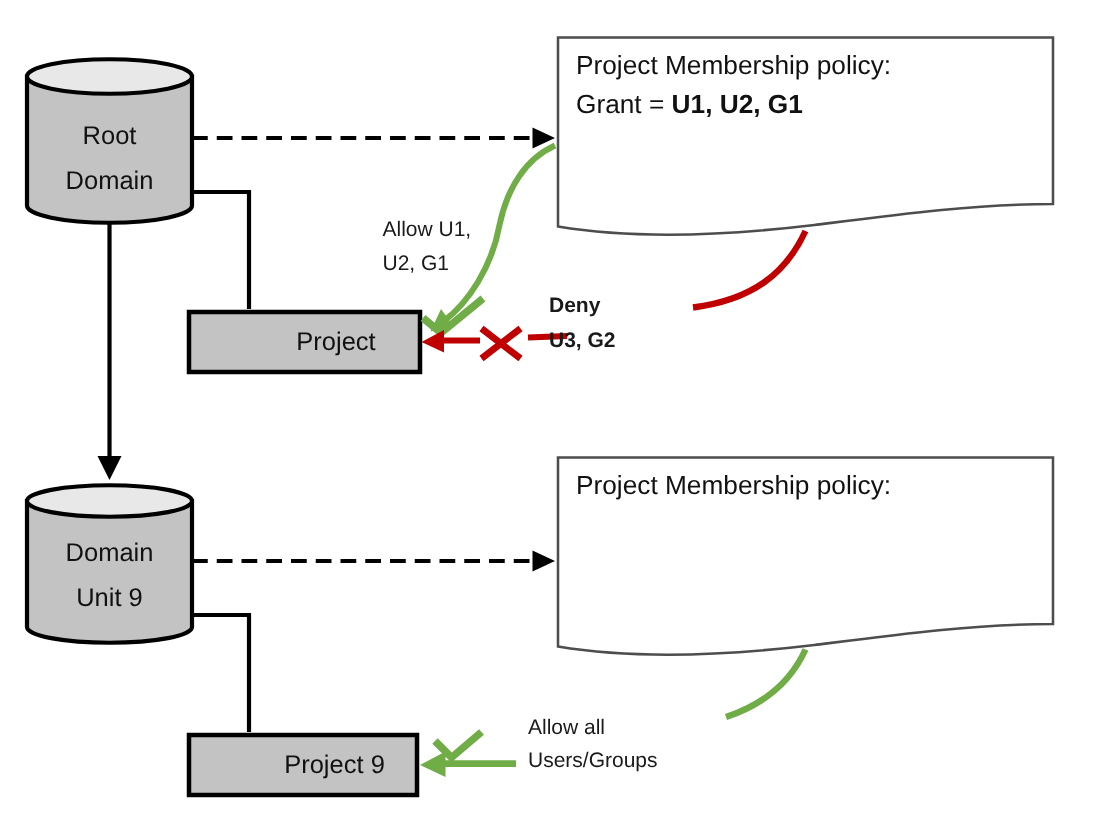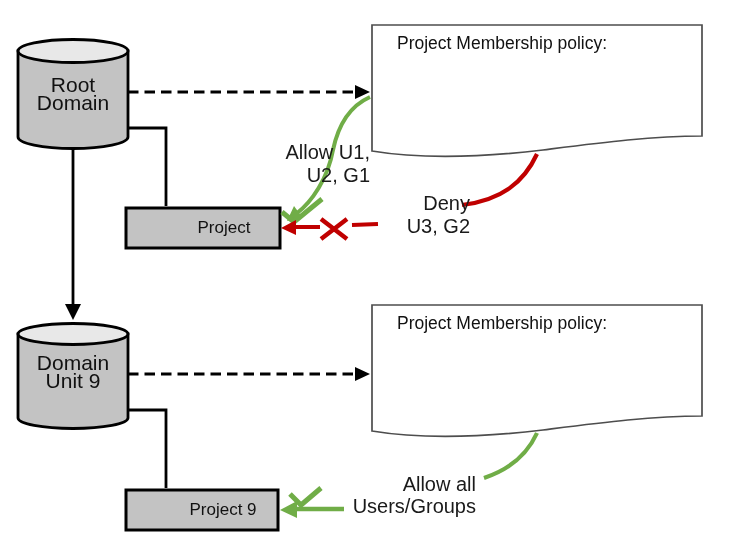--- a/index.html
+++ b/index.html
@@ -7,55 +7,54 @@
     position:relative;
     width:735px;height:553px;
     background:#ffffff;
     font-family:"Liberation Sans", sans-serif;
     color:#1a1a1a;
     overflow:hidden;
   }
   .stage svg{position:absolute;left:0;top:0;}
   .lbl{
     position:absolute;
-    font-size:20px;
+    font-size:14px;
     line-height:23px;
-    text-align:right;
+    text-align:left;
     white-space:pre-line;
     color:#1a1a1a;
   }
   .node-lbl{
     position:absolute;
-    font-size:21px;
-    line-height:18px;
+    font-size:17px;
+    line-height:30px;
     text-align:center;
     white-space:pre-line;
     color:#111;
   }
   .box-lbl{
     position:absolute;
     display:flex;align-items:center;justify-content:center;
     font-size:17px;color:#111;padding-left:21px;
   }
   .doc-text{
     position:absolute;
     font-size:17.5px;
     line-height:25.5px;
     color:#111;
-    margin-left:13px;
   }
   .doc-text b{font-weight:bold;}
   .lbl-root{left:18px;top:76px;width:110px;}
   .lbl-domain9{left:18px;top:354px;width:110px;}
   .lbl-project{left:126px;top:208px;width:154px;height:40px;}
   .lbl-project9{left:126px;top:490px;width:152px;height:40px;}
   .doc1-text{left:384px;top:31px;width:312px;}
   .doc2-text{left:384px;top:311px;width:312px;line-height:25px;}
   .lbl-allow1{left:255px;top:141px;width:115px;}
-  .lbl-deny{left:366px;top:192px;width:104px;}
+  .lbl-deny{left:366px;top:192px;width:104px;font-weight:bold;}
   .lbl-allow2{left:352px;top:473px;width:124px;line-height:22px;}
 </style>
 </head>
 <body>
 
 <div class="stage">
 
   <svg width="735" height="553" viewBox="0 0 735 553">
 
     <path d="M128,128 H166 V206" fill="none" stroke="#000" stroke-width="2.8"></path>
@@ -100,20 +99,21 @@
 
   <div class="node-lbl lbl-root">Root
 Domain</div>
   <div class="node-lbl lbl-domain9">Domain
 Unit 9</div>
   <div class="box-lbl lbl-project">Project</div>
   <div class="box-lbl lbl-project9">Project 9</div>
 
   <div class="doc-text doc1-text">
     <div>Project Membership policy:</div>
+    <div><span>Grant = </span><b>U1, U2, G1</b></div>
   </div>
 
   <div class="doc-text doc2-text">
     <div>Project Membership policy:</div>
   </div>
 
   <div class="lbl lbl-allow1">Allow U1,
 U2, G1</div>
   <div class="lbl lbl-deny">Deny
 U3, G2</div>

